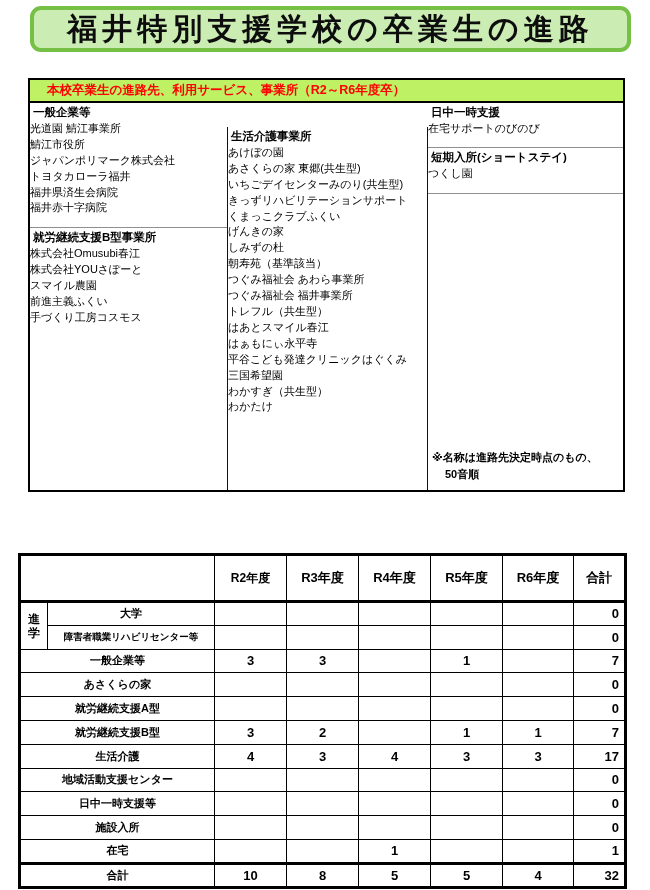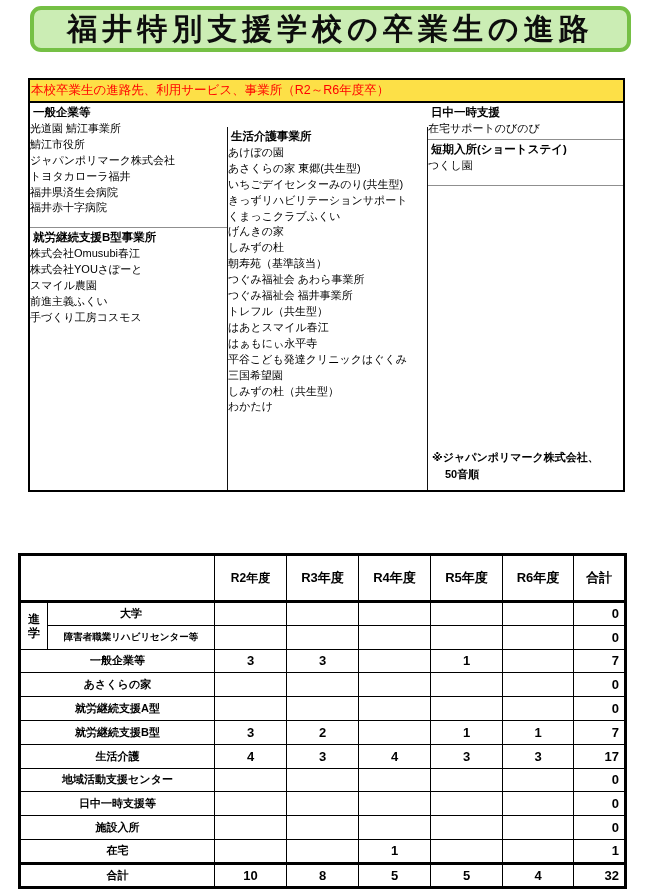--- a/index.html
+++ b/index.html
@@ -10,36 +10,36 @@
   
   .title-box { position:absolute; left:30px; top:6px; width:601px; height:46px;
                background:#cbedb4; border:4px solid #75c045; border-radius:11px;
                display:flex; align-items:center; justify-content:center; }
   .title-box span { font-size:30px; font-weight:bold; letter-spacing:5px; color:#0d0d0d;
                     white-space:nowrap; }
 
   
   .dir-box { position:absolute; left:28px; top:78px; width:597px; height:414px;
              border:2.5px solid #000; background:#fff; display:flex; flex-direction:column; }
-  .dir-header { height:23px; background:#fde047; border-bottom:2px solid #000;
-                color:#ff0000; font-weight:normal; font-size:12.5px; line-height:21px;
-                padding-left:1px; white-space:nowrap; }
+  .dir-header { height:23px; background:#bef264; border-bottom:2px solid #000;
+                color:#ff0000; font-weight:bold; font-size:12.5px; line-height:21px;
+                padding-left:17px; white-space:nowrap; }
   .dir-cols { flex:1; display:flex; }
   .dir-col { display:flex; flex-direction:column; }
   .col-left  { width:197px; }
   .col-mid   { width:201px; border-left:1.5px solid #111; border-right:1.5px solid #111;margin-top:24px; }
   .col-right { flex:1; }
 
   .dir-sec { font-size:11px; line-height:15.9px; padding-top:2px; }
   .sec-title { font-weight:bold; font-size:11.5px; padding-left:3px; white-space:nowrap; }
   .sec-item  { white-space:nowrap; }
 
   .sec-general { height:124px; }
   .sec-btype   { border-top:1.5px solid #8f8f8f; flex:1; }
-  .sec-day     { height:37px; border-bottom:1.5px solid #8f8f8f;font-family:Liberation Serif, serif; }
+  .sec-day     { height:45px; border-bottom:1.5px solid #8f8f8f;font-family:Liberation Serif, serif; }
   .sec-short   { height:46px; border-bottom:1.5px solid #8f8f8f; }
   .dir-spacer  { flex:1; }
   .footnote { font-size:11px; font-weight:bold; line-height:17px; padding:0 2px 7px 4px; }
   .footnote .fn2 { padding-left:13px; }
 
   
   table.results { position:absolute; left:18px; top:553px; width:606px;
                   border-collapse:collapse; table-layout:fixed;
                   border:3px solid #000; }
   table.results td { border:1px solid #000; overflow:hidden; }
@@ -101,37 +101,37 @@
         <div class="sec-item">げんきの家</div>
         <div class="sec-item">しみずの杜</div>
         <div class="sec-item">朝寿苑（基準該当）</div>
         <div class="sec-item">つぐみ福祉会 あわら事業所</div>
         <div class="sec-item">つぐみ福祉会 福井事業所</div>
         <div class="sec-item">トレフル（共生型）</div>
         <div class="sec-item">はあとスマイル春江</div>
         <div class="sec-item">はぁもにぃ永平寺</div>
         <div class="sec-item">平谷こども発達クリニックはぐくみ</div>
         <div class="sec-item">三国希望園</div>
-        <div class="sec-item">しみずの杜（共生型）</div>
+        <div class="sec-item">わかすぎ（共生型）</div>
         <div class="sec-item">わかたけ</div>
       </div>
     </div>
 
     <div class="dir-col col-right">
       <div class="dir-sec sec-day">
         <div class="sec-title">日中一時支援</div>
         <div class="sec-item">在宅サポートのびのび</div>
       </div>
       <div class="dir-sec sec-short">
         <div class="sec-title">短期入所(ショートステイ)</div>
         <div class="sec-item">つくし園</div>
       </div>
       <div class="dir-spacer"></div>
       <div class="footnote">
-        <div>※ジャパンポリマーク株式会社、</div>
+        <div>※名称は進路先決定時点のもの、</div>
         <div class="fn2">50音順</div>
       </div>
     </div>
 
   </div>
 </div>
 
 <table class="results">
   <colgroup>
     <col style="width:28px">

